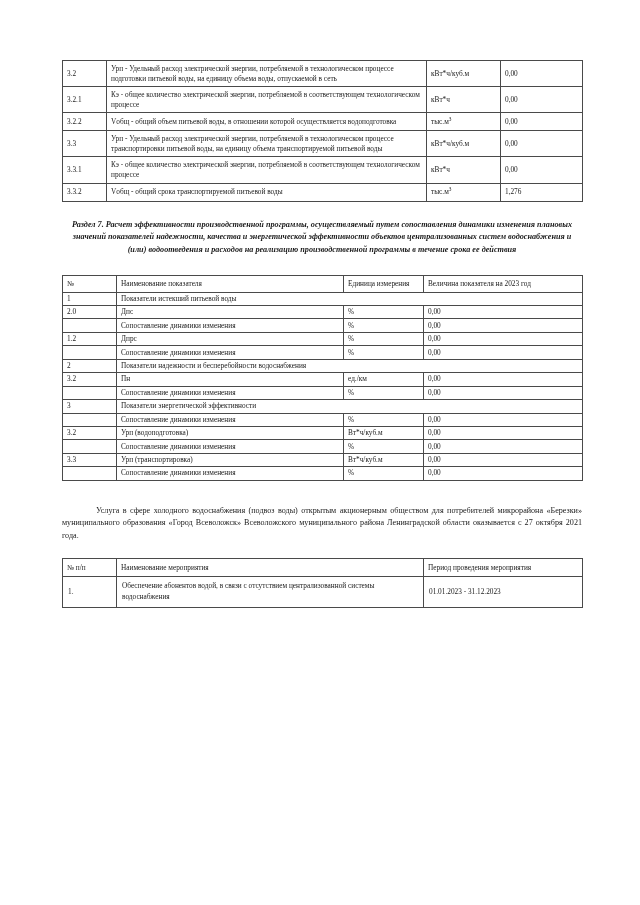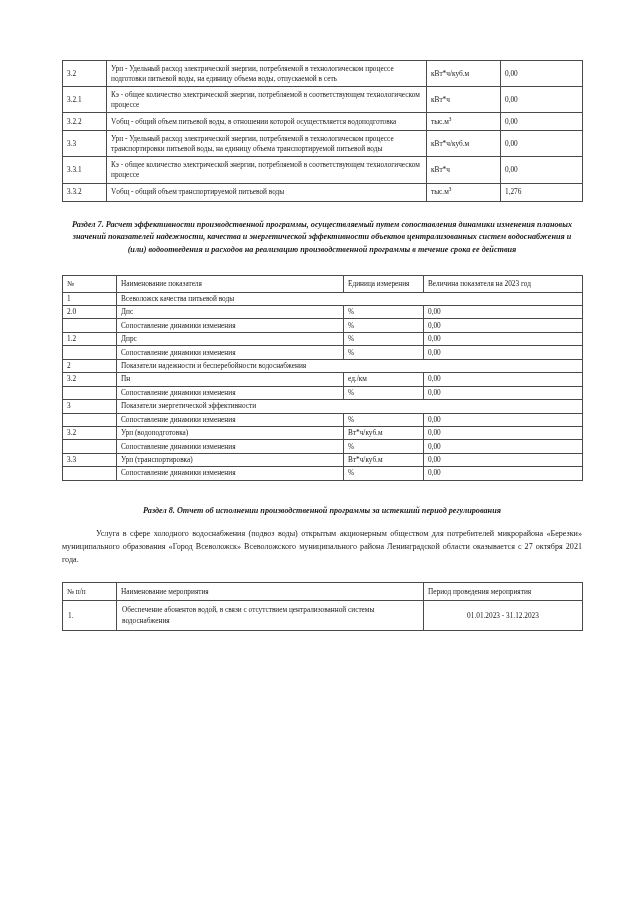--- a/index.html
+++ b/index.html
@@ -88,21 +88,21 @@
   #table-efficiency td.group-span { text-align: left; }
 
   
   #table-measures { margin-top: 16px; }
   #table-measures col.col-num  { width: 54px; }
   #table-measures col.col-name { width: 307px; }
   #table-measures col.col-per  { width: 159px; }
   #table-measures th { padding: 3.5px 4px; margin-top: 28px; }
   #table-measures td { padding: 4px 5px; }
   #table-measures td.c-name { line-height: 1.45; }
-  #table-measures td.c-per  { text-align: center; vertical-align: middle; }
+  #table-measures td.c-per  { vertical-align: middle; }
 </style>
 </head>
 <body>
 
 <div class="page">
 
   <table class="doc-table" id="table-energy">
     <colgroup>
       <col class="col-num">
         <col class="col-name">
@@ -135,21 +135,21 @@
           <td class="c-val">0,00</td>
         </tr>
         <tr>
           <td class="c-num">3.3.1</td>
           <td class="c-name">Кэ - общее количество электрической энергии, потребляемой в соответствующем технологическом процессе</td>
           <td class="c-unit"><span>кВт*ч</span></td>
           <td class="c-val">0,00</td>
         </tr>
         <tr>
           <td class="c-num">3.3.2</td>
-          <td class="c-name">Vобщ - общий объем  транспортируемой питьевой воды</td>
+          <td class="c-name">Vобщ - общий срока  транспортируемой питьевой воды</td>
           <td class="c-unit"><span>тыс.м</span><span class="sup">3</span></td>
           <td class="c-val">1,276</td>
         </tr>
       </tbody>
   </table>
 
   <div class="sec7-wrap">
     <p class="section-heading">Раздел 7.  Расчет эффективности производственной программы, осуществляемый путем сопоставления динамики изменения плановых значений показателей надежности, качества и энергетической эффективности объектов централизованных систем водоснабжения и (или) водоотведения и расходов на реализацию производственной программы в течение срока ее действия</p>
   </div>
 
@@ -164,21 +164,21 @@
       <tr>
         <th class="hdr">№</th>
         <th class="hdr">Наименование показателя</th>
         <th class="hdr">Единица измерения</th>
         <th class="hdr">Величина показателя на 2023 год</th>
       </tr>
     </thead>
     <tbody>
         <tr>
           <td class="c-num">1</td>
-          <td class="c-name group-span" colspan="3">Всеволожск качества питьевой воды</td>
+          <td class="c-name group-span" colspan="3">Показатели истекший питьевой воды</td>
         </tr>
         <tr>
           <td class="c-num">2.0</td>
           <td class="c-name">Дпс</td>
           <td class="c-unit">%</td>
           <td class="c-val">0,00</td>
         </tr>
         <tr>
           <td class="c-num"></td>
           <td class="c-name">Сопоставление динамики изменения</td>
@@ -244,21 +244,20 @@
         <tr>
           <td class="c-num"></td>
           <td class="c-name">Сопоставление динамики изменения</td>
           <td class="c-unit">%</td>
           <td class="c-val">0,00</td>
         </tr>
       </tbody>
   </table>
 
   <div class="sec8-wrap">
-    <p class="section-heading">Раздел 8. Отчет об исполнении производственной программы за истекший период регулирования</p>
     <p class="para">Услуга в сфере холодного водоснабжения (подвоз воды) открытым акционерным обществом для потребителей микрорайона «Березки»  муниципального образования «Город Всеволожск» Всеволожского муниципального района Ленинградской области оказывается с 27 октября 2021 года.</p>
   </div>
 
 
   <table class="doc-table" id="table-measures">
     <colgroup>
       <col class="col-num">
         <col class="col-name">
         <col class="col-per">
     </colgroup>

